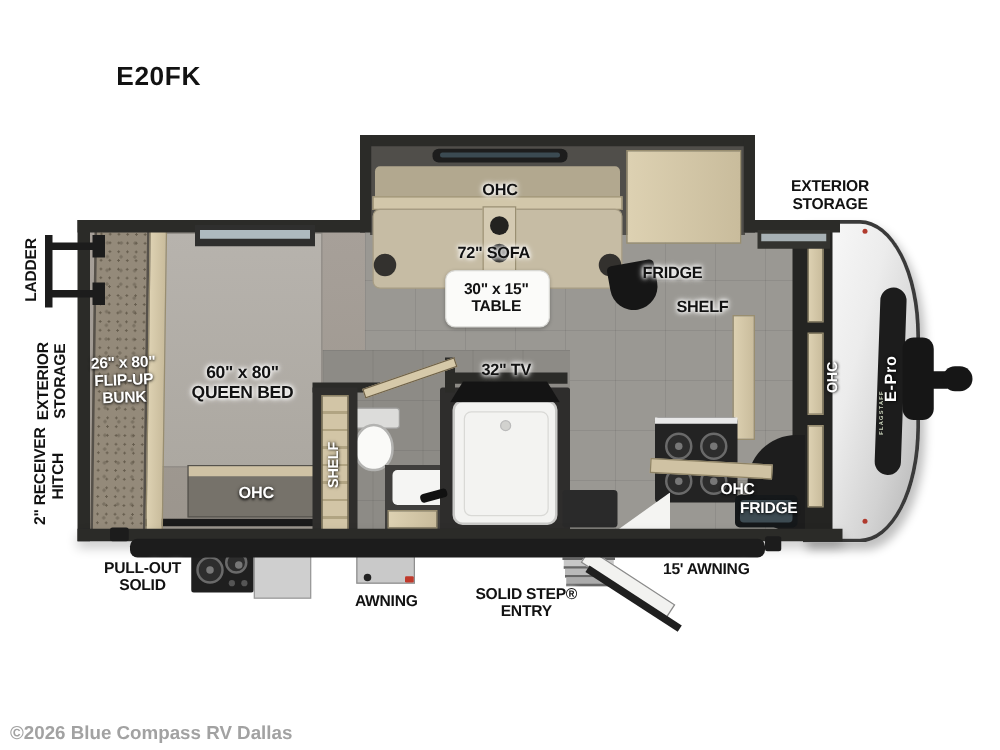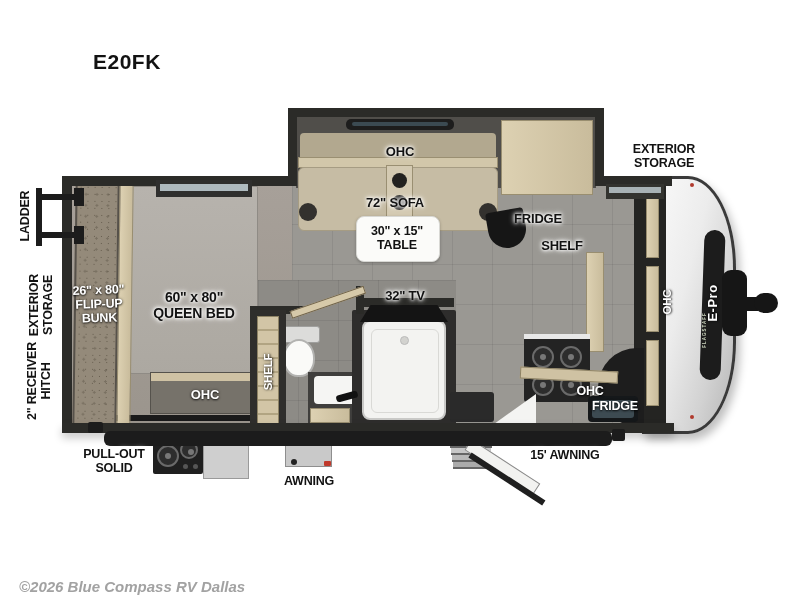--- a/index.html
+++ b/index.html
@@ -220,16 +220,18 @@
   <div class="lbl vrot f12" style="left:25px;top:216px;z-index:6;">LADDER</div>
   <div class="lbl vrot f12" style="left:41px;top:305px;z-index:6;">EXTERIOR
 STORAGE</div>
   <div class="lbl vrot f12" style="left:39px;top:381px;z-index:6;">2" RECEIVER
 HITCH</div>
   <div class="lbl f12 ctr" style="left:664px;top:156px;z-index:6;">EXTERIOR
 STORAGE</div>
   <div class="lbl f12 ctr" style="left:114px;top:461px;z-index:6;">PULL-OUT
 SOLID</div>
   <div class="lbl f12 ctr" style="left:309px;top:481px;z-index:6;">AWNING</div>
+  <div class="lbl f12 ctr" style="left:421px;top:482px;z-index:6;">SOLID STEP®
+ENTRY</div>
   <div class="lbl f12 ctr" style="left:565px;top:455px;z-index:6;">15' AWNING</div>
 
-  <div class="abs" style="left:19px;top:578px;font-size:15px;font-weight:bold;font-style:italic;color:#a2a2a2;z-index:6;">©2026 Blue Compass RV Dallas</div>
+  <div class="abs" style="left:8px;top:578px;font-size:15px;font-weight:bold;color:#a2a2a2;z-index:6;">©2026 Blue Compass RV Dallas</div>
 </div>
 
 </body></html>

